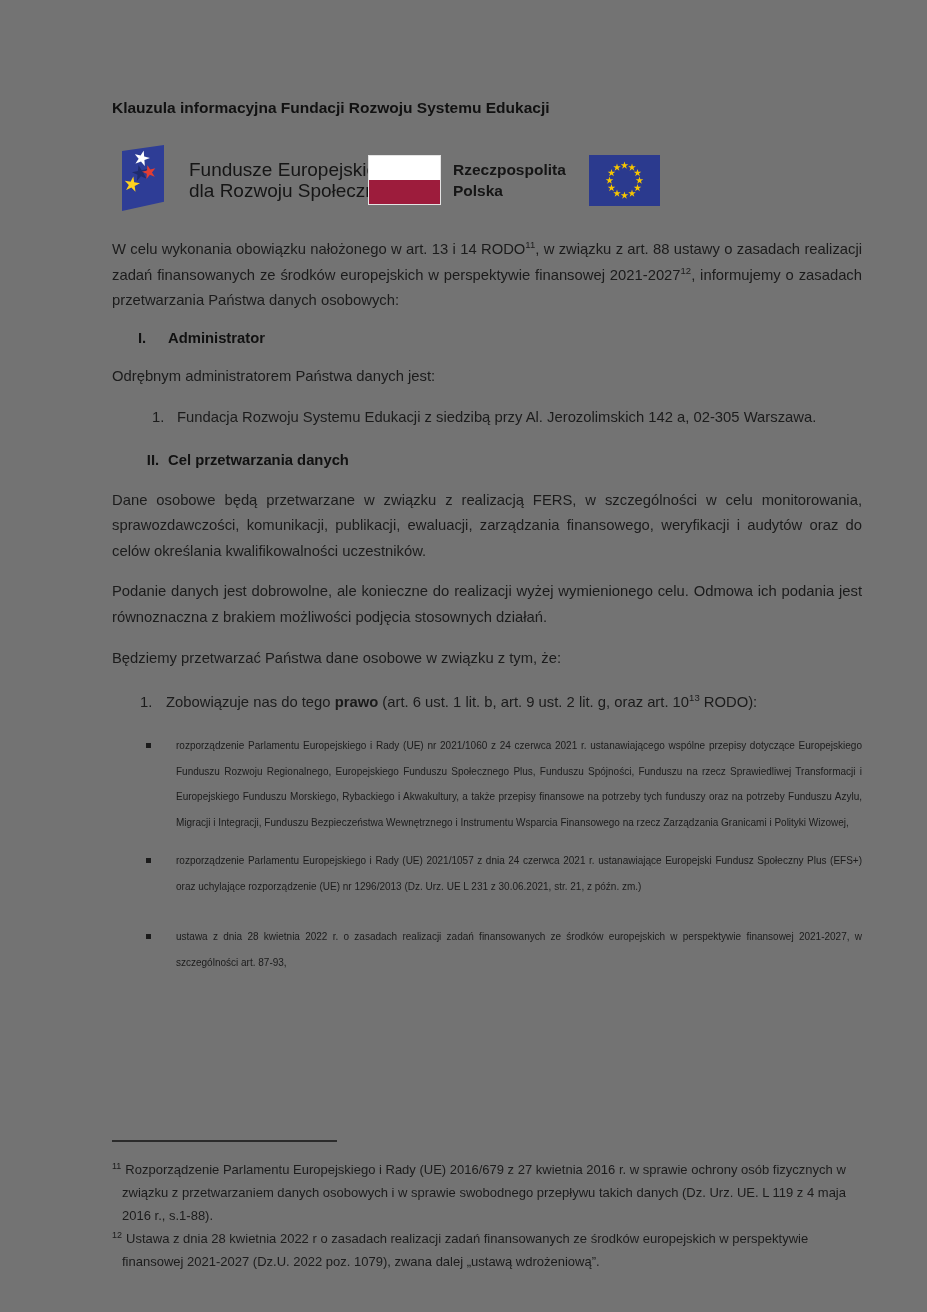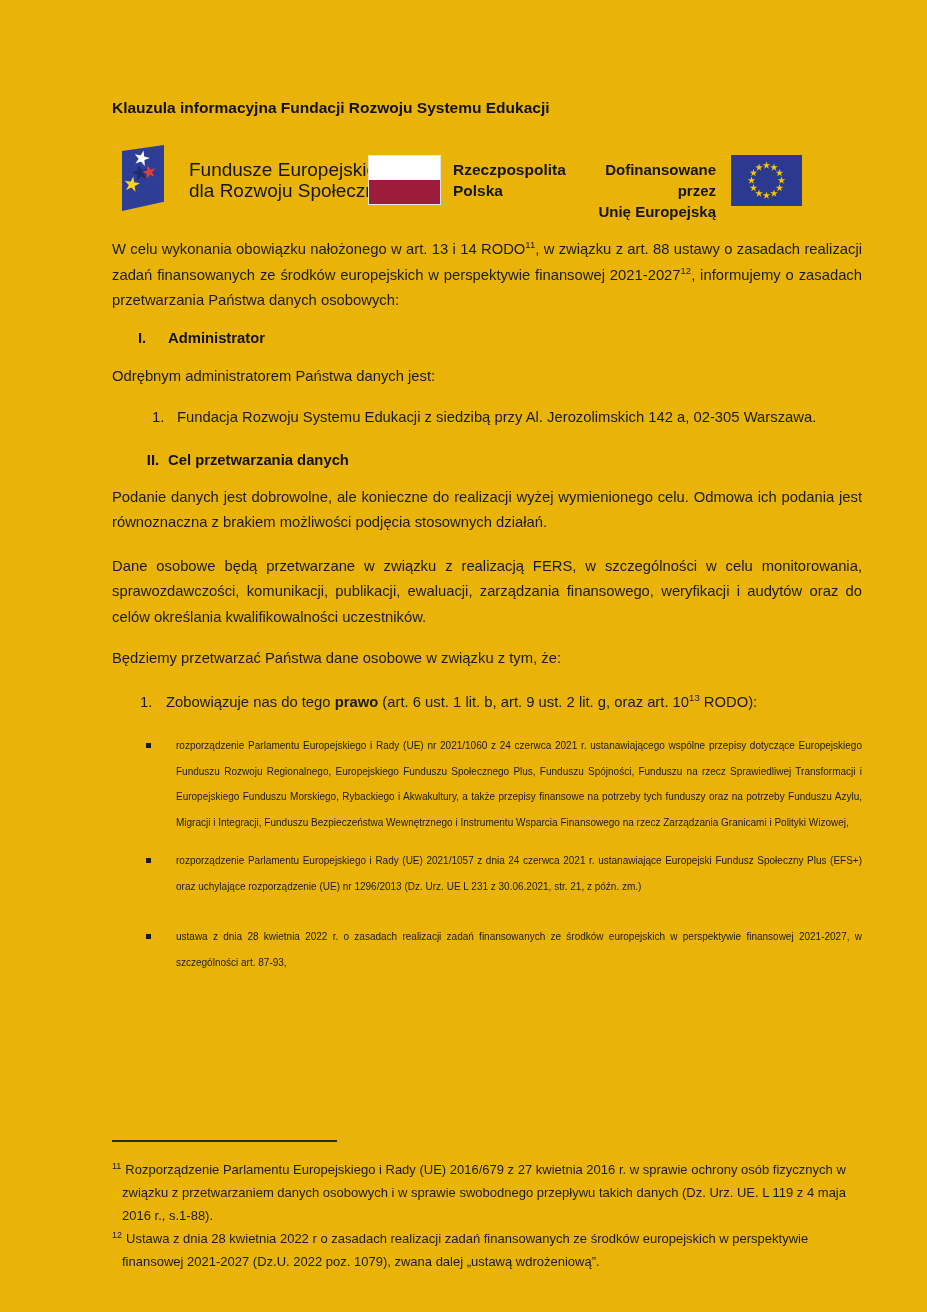--- a/index.html
+++ b/index.html
@@ -8,21 +8,21 @@
     font-family: "Liberation Sans", sans-serif;
     color: #1b1b1b;
     -webkit-font-smoothing: antialiased;
   }
   .page {
     position: relative;
     width: 927px; height: 1312px;
     box-sizing: border-box;
     padding: 98px 65px 0 112px;
     overflow: hidden;
-    background: #eab308;
+    background: #737373;
   }
   .doc-title {
     font-size: 15.5px; font-weight: bold; line-height: 19px; color: #111;
   }
 
   
   .logo-band { position: relative; height: 68px; margin-top: 28px; }
 
   .fe-logo-group { position: absolute; left: 10px; top: 0; display: flex; }
   .fe-flag {
@@ -119,24 +119,20 @@
 
     <div class="pl-group">
       <div class="pl-flag"></div>
       <div class="pl-text">
         <div>Rzeczpospolita</div>
         <div>Polska</div>
       </div>
     </div>
 
     <div class="eu-group">
-      <div class="eu-text">
-        <div>Dofinansowane przez</div>
-        <div>Unię Europejską</div>
-      </div>
       <svg class="eu-flag" viewBox="0 0 71 51" xmlns="http://www.w3.org/2000/svg">
         <defs>
           <path id="eustar" d="M0,-4 L0.9,-1.24 3.8,-1.24 1.45,0.47 2.35,3.24 0,1.53 -2.35,3.24 -1.45,0.47 -3.8,-1.24 -0.9,-1.24 Z" fill="#f7c500"></path>
         </defs>
         <rect width="71" height="51" fill="#2b3a8e"></rect>
         <use href="#eustar" transform="translate(35.5,10.5)"></use>
         <use href="#eustar" transform="translate(43,12.5)"></use>
         <use href="#eustar" transform="translate(48.5,18)"></use>
         <use href="#eustar" transform="translate(50.5,25.5)"></use>
         <use href="#eustar" transform="translate(48.5,33)"></use>
@@ -164,23 +160,23 @@
   <div class="num-item admin mt-para">
     <span class="li-num">1.</span>
     <span class="li-text">Fundacja Rozwoju Systemu Edukacji z siedzibą przy Al. Jerozolimskich 142 a, 02-305 Warszawa.</span>
   </div>
 
   <div class="sec-heading mt-sec2">
     <span class="sec-num">II.</span>
     <span>Cel przetwarzania danych</span>
   </div>
 
+  <p class="para mt-para2">Dane osobowe będą przetwarzane w związku z realizacją FERS, w szczególności w celu monitorowania, sprawozdawczości, komunikacji, publikacji, ewaluacji, zarządzania finansowego, weryfikacji i audytów oraz do celów określania kwalifikowalności uczestników.</p>
+
   <p class="para mt-sec">Podanie danych jest dobrowolne, ale konieczne do realizacji wyżej wymienionego celu. Odmowa ich podania jest równoznaczna z brakiem możliwości podjęcia stosownych działań.</p>
-
-  <p class="para mt-para2">Dane osobowe będą przetwarzane w związku z realizacją FERS, w szczególności w celu monitorowania, sprawozdawczości, komunikacji, publikacji, ewaluacji, zarządzania finansowego, weryfikacji i audytów oraz do celów określania kwalifikowalności uczestników.</p>
 
 
   <p class="para no-just mt-para">Będziemy przetwarzać Państwa dane osobowe w związku z tym, że:</p>
 
   <div class="num-item law mt-para2">
     <span class="li-num">1.</span>
     <span class="li-text"><span>Zobowiązuje nas do tego </span><b>prawo</b><span> (art. 6 ust. 1 lit. b, art. 9 ust. 2 lit. g, oraz art. 10</span><sup class="ref">13</sup><span> RODO):</span></span>
   </div>
 
   <div class="bullet mt-b1">

